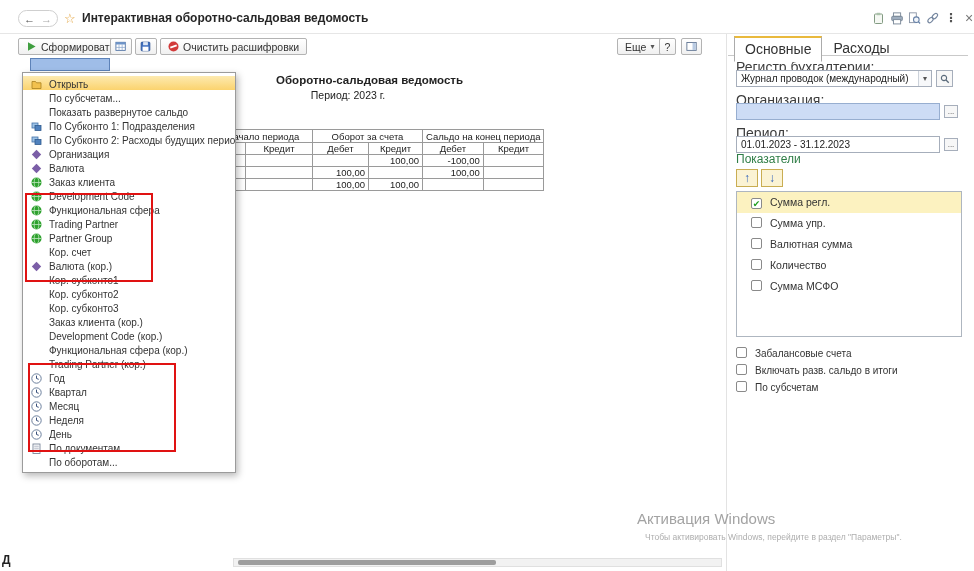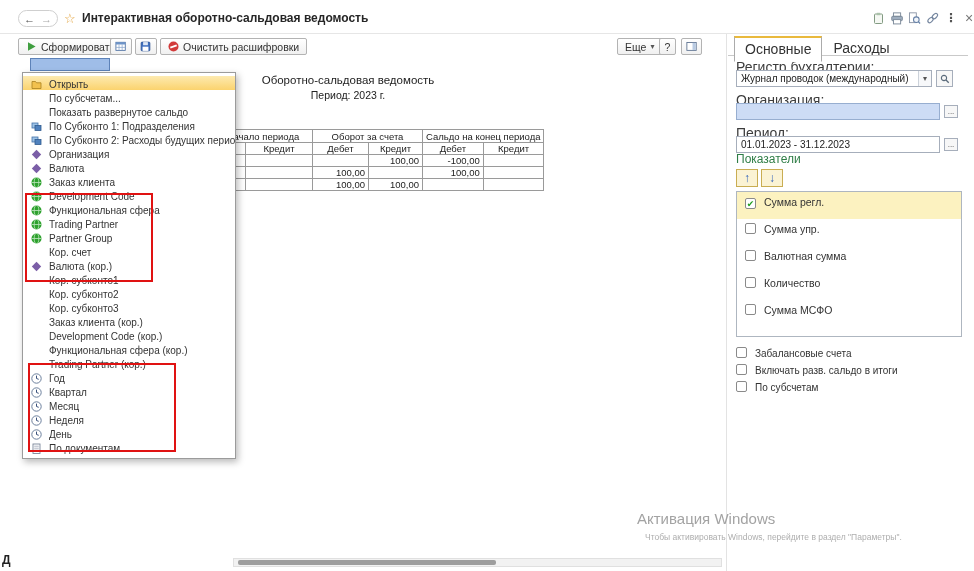--- a/index.html
+++ b/index.html
@@ -38,21 +38,21 @@
   .mi.hl{background:linear-gradient(#fdeab0,#fbd36e)}
   .mi .ic{position:absolute;left:8px;top:3px;width:11px;height:11px}
   .mi .ic svg{width:11px;height:11px;display:block}
   .redbox{position:absolute;border:2px solid #e01212;z-index:30;pointer-events:none}
   .redbox1{left:2px;top:120px;width:128px;height:89px}
   .redbox2{left:5px;top:290px;width:148px;height:89px}
 
   .selcell{position:absolute;left:30px;top:58px;width:80px;height:13px;background:#9fbde8;border:1px solid #5d82b8;z-index:2}
 
   
-  .rtitle{position:absolute;left:233px;top:74px;width:230px;text-align:center;font-size:11.5px;font-weight:normal;color:#222}
+  .rtitle{position:absolute;left:233px;top:74px;width:230px;text-align:right;font-size:11.5px;font-weight:bold;color:#222}
   .rperiod{position:absolute;left:233px;top:89px;width:230px;text-align:center;font-size:10.5px;color:#222}
   table.rep{position:absolute;left:165px;top:129px;border-collapse:collapse;table-layout:fixed;z-index:1;background:#fff}
   table.rep th,table.rep td{border:1px solid #9a9a9a;font-size:9.5px;font-weight:normal;height:11px;padding:0 3px;overflow:hidden;white-space:nowrap}
   table.rep th{text-align:center;color:#222}
   table.rep td{text-align:right;color:#222}
   td.neg{color:#c00000}
   .hscroll{position:absolute;left:233px;top:558px;width:489px;height:9px;background:#f2f2f2;border:1px solid #e0e0e0}
   .hthumb{position:absolute;left:4px;top:1px;width:258px;height:5px;background:#9e9e9e;border-radius:2px}
   .stray{position:absolute;left:2px;top:553px;font-size:12px;font-weight:bold;color:#222}
 
@@ -66,21 +66,21 @@
          line-height:15px;padding:0 4px;color:#222;white-space:nowrap;overflow:hidden}
   .field .dd{position:absolute;right:0;top:0;width:13px;height:15px;border-left:1px solid #ccd2da;
              text-align:center;font-size:8px;color:#555;line-height:15px;background:#f7f8fa}
   .field.blue{background:#cddcf5;border-color:#97aed0}
   .sq{position:absolute;border:1px solid #a6aebb;background:#f7f7f7;display:flex;align-items:center;justify-content:center;font-size:8px;color:#444}
   .sq svg{width:10px;height:10px;display:block}
   .sect{position:absolute;font-size:12px;font-weight:normal;color:#2e7d46}
   .mv{position:absolute;width:22px;height:18px;border:1px solid #c9ad52;background:#fbf3d4;
       display:flex;align-items:center;justify-content:center;font-size:12px;font-weight:bold;color:#2d5fb8}
   .indlist{position:absolute;left:736px;top:191px;width:226px;height:146px;border:1px solid #aeb6c0;background:#fff;overflow:hidden}
-  .ind{height:27px;line-height:21px;padding-left:8px;font-size:10.5px;color:#333;white-space:nowrap}
+  .ind{height:21px;line-height:21px;padding-left:14px;font-size:10.5px;color:#333;white-space:nowrap}
   .ind.selected{background:#fcf2c0}
   .cb{display:inline-block;width:11px;height:11px;border:1px solid #8a8a8a;background:#fff;border-radius:2px;
       vertical-align:-1px;text-align:center;line-height:10px;font-size:9px;color:#1e9e1e;font-weight:bold;margin-right:8px}
   .opt{position:absolute;left:736px;font-size:10px;color:#333;white-space:nowrap;line-height:13px}
 
   
   .wm1{position:absolute;left:637px;top:510px;font-size:15px;color:#a3a3a3}
   .wm2{position:absolute;left:645px;top:532px;font-size:8.5px;color:#aeaeae;white-space:nowrap}
 </style>
 </head>
@@ -383,20 +383,21 @@
     <div class="mi"><span class="ic">
           <svg viewBox="0 0 11 11">
             <use href="#i-clock"></use>
           </svg>
         </span><span>День</span></div>
     <div class="mi"><span class="ic">
           <svg viewBox="0 0 11 11">
             <use href="#i-doc"></use>
           </svg>
         </span><span>По документам</span></div>
+    <div class="mi"><span>По оборотам...</span></div>
   </div>
 
   <div class="tabs">
     <div class="tab active">Основные</div>
     <div class="tab">Расходы</div>
   </div>
   <div class="tabline"></div>
 
   <div class="plabel" style="left:736px;top:59px">Регистр бухгалтерии:</div>
   <div class="field" style="left:736px;top:70px;width:196px;padding-right:16px">

